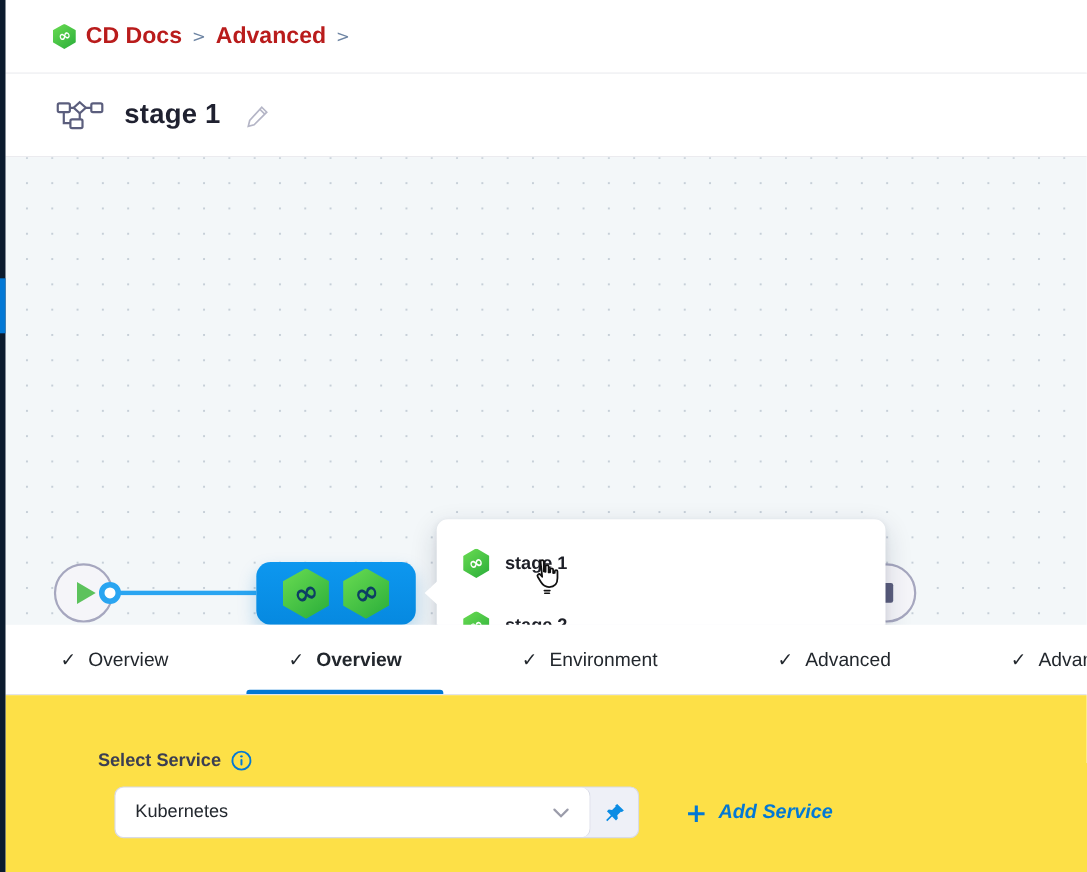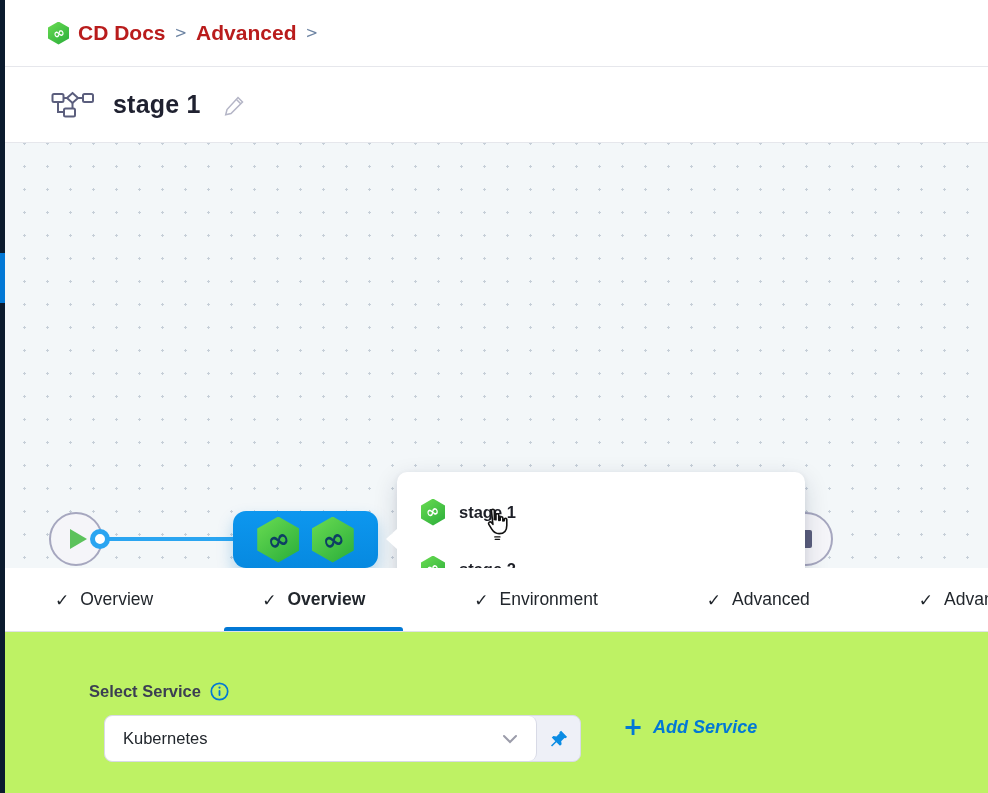--- a/index.html
+++ b/index.html
@@ -67,24 +67,24 @@
   
   .tab-bar { height:64px; background:#fff; border-bottom:1px solid #e0e2e7; display:flex;
     align-items:stretch; padding-left:12px; gap:33px; overflow:hidden; white-space:nowrap; }
   .tab { position:relative; display:flex; align-items:center; gap:11px; padding:0 38px; cursor:pointer; }
   .tab-check { color:#22272d; font-size:17px; font-weight:bold; }
   .tab-label { font-size:17.5px; color:#22272d;text-align:right; }
   .tab.active .tab-label { font-weight:bold; }
   .tab.active::after { content:""; position:absolute; left:0; right:0; bottom:0; height:4px; border-radius:3px 3px 0 0; background:#0278d5; }
 
   
-  .service-section { height:161px; background:#bef264; padding:50px 0 0 84px; }
+  .service-section { height:161px; background:#fde047; padding:50px 0 0 84px; }
   .label-row { display:flex; align-items:center; gap:9px; }
   .field-label { font-size:16.5px; font-weight:bold; color:#3b3e52; }
-  .control-row { margin-top:14px; display:flex; align-items:flex-start;padding-left:15px; }
+  .control-row { margin-top:14px; display:flex; align-items:center;padding-left:15px; }
   .select-wrap { width:477px; height:47px; border:1px solid #d8dae6; border-radius:8px; background:#eef0f7;
     display:flex; overflow:hidden; }
   .select-box { flex:1; background:#fff; border-right:1px solid #d8dae6; border-radius:8px;
     display:flex; align-items:center; justify-content:space-between; padding:0 18px; cursor:pointer; }
   .select-value { font-size:16.5px; color:#22272d; }
   .pin-button { width:43px; display:flex; align-items:center; justify-content:center; cursor:pointer; }
   .add-service { display:flex; align-items:center; gap:10px; margin-left:42px; cursor:pointer; }
   .add-service .plus { color:#0278d5; font-size:24px; font-weight:bold; line-height:1; }
   .add-service .add-label { color:#0278d5; font-size:18px; font-weight:bold;font-style:italic; }
 </style>

